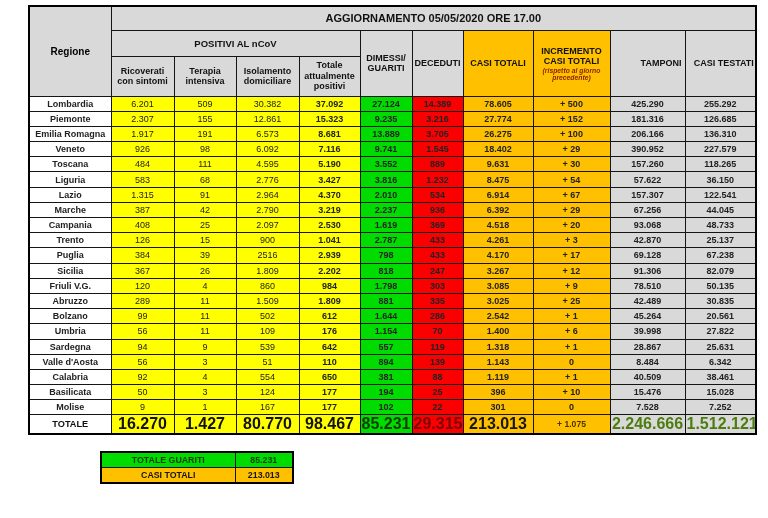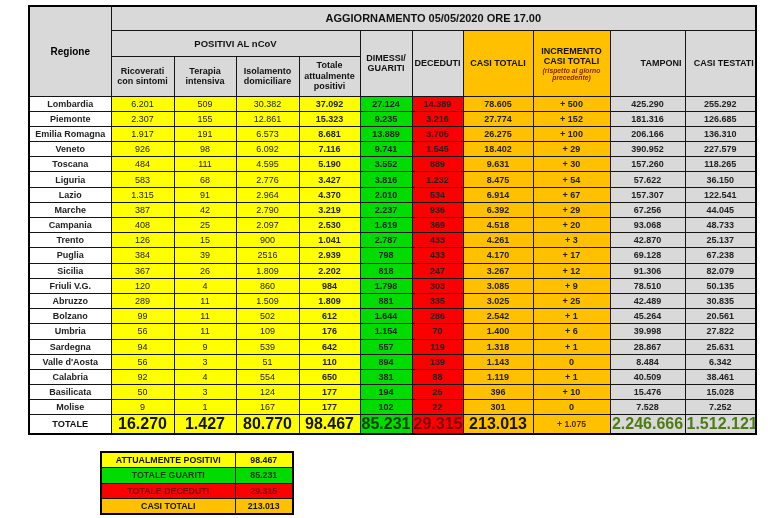--- a/index.html
+++ b/index.html
@@ -389,29 +389,21 @@
   </tfoot>
 </table>
 
 <table class="summary-table">
   <colgroup>
       <col style="width:134px">
       <col style="width:58px">
     </colgroup>
   <tbody id="summary-body">
       <tr>
-        <td class="s-yellow">ATTUALMENTE POSITIVI</td>
-        <td class="s-yellow">98.467</td>
-      </tr>
-      <tr>
         <td class="s-green">TOTALE GUARITI</td>
         <td class="s-green">85.231</td>
-      </tr>
-      <tr>
-        <td class="s-red">TOTALE DECEDUTI</td>
-        <td class="s-red">29.315</td>
       </tr>
       <tr>
         <td class="s-orange">CASI TOTALI</td>
         <td class="s-orange">213.013</td>
       </tr>
     </tbody>
 </table>
 
 </body></html>

